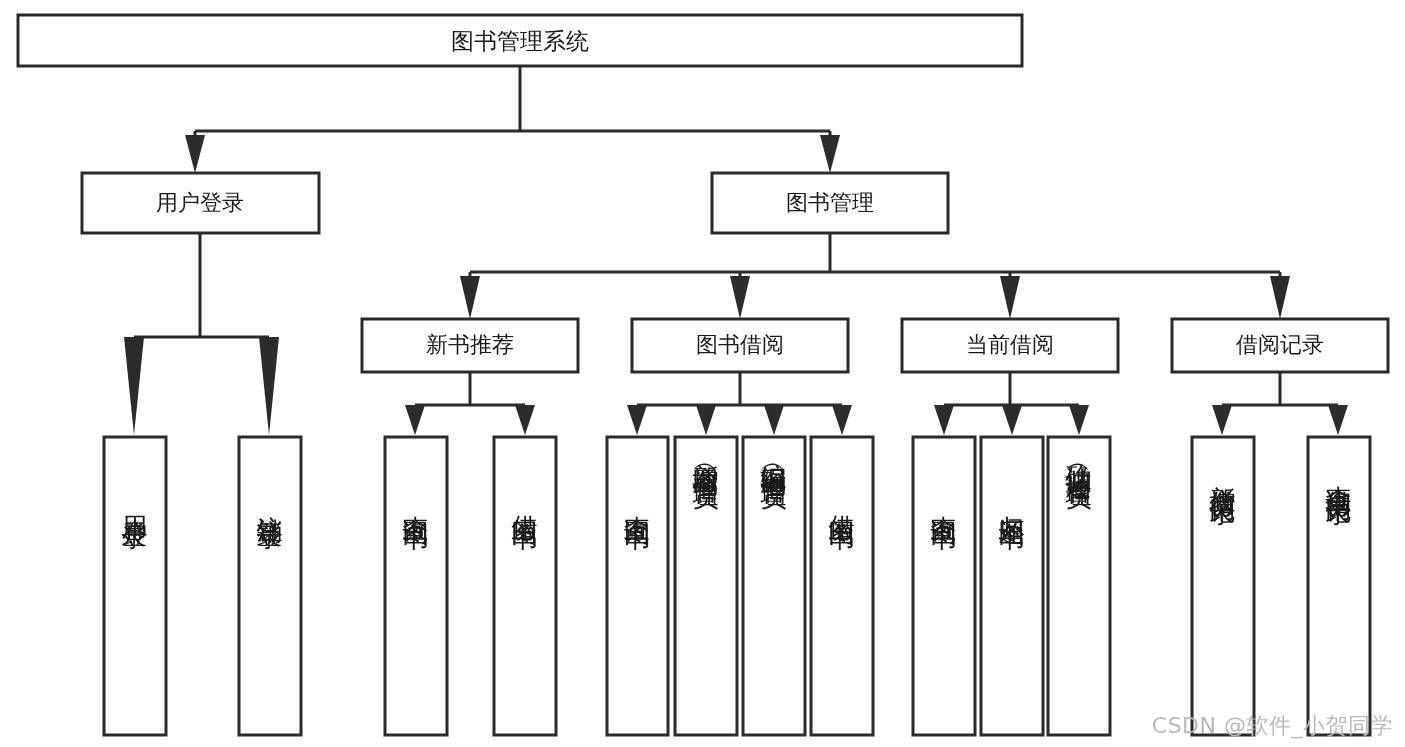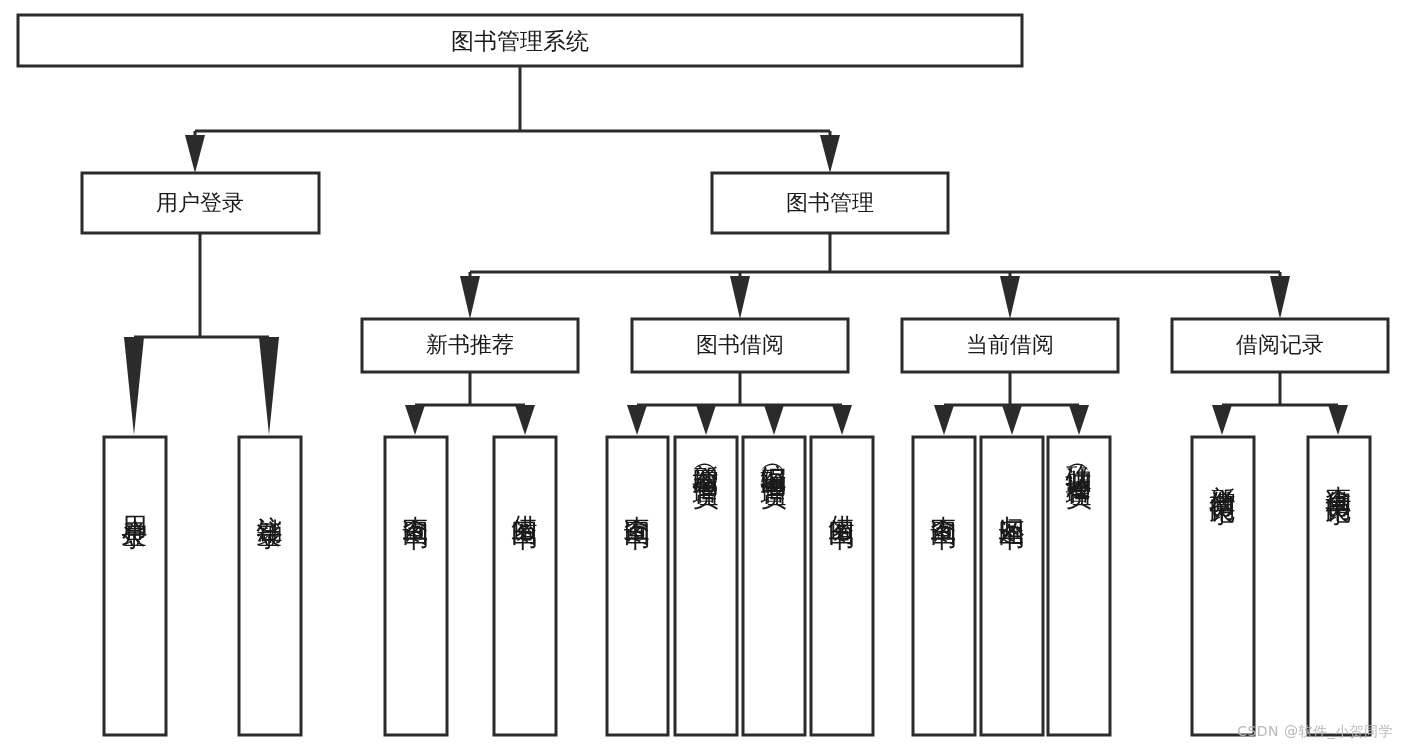--- a/index.html
+++ b/index.html
@@ -70,21 +70,21 @@
     line-height: 1;
     letter-spacing: 3px;
     color: #1a1a1a;
     white-space: nowrap;
   }
   .watermark {
     position: absolute;
     right: 12px;
     bottom: 6px;
     font-family: "DejaVu Sans", "Liberation Sans", sans-serif;
-    font-size: 14px;
+    font-size: 22px;
     color: #b9b9b9;
     letter-spacing: 0.5px;
     white-space: nowrap;
   }
 </style>
 </head>
 <body>
 
 <div id="diagram-root">
 

